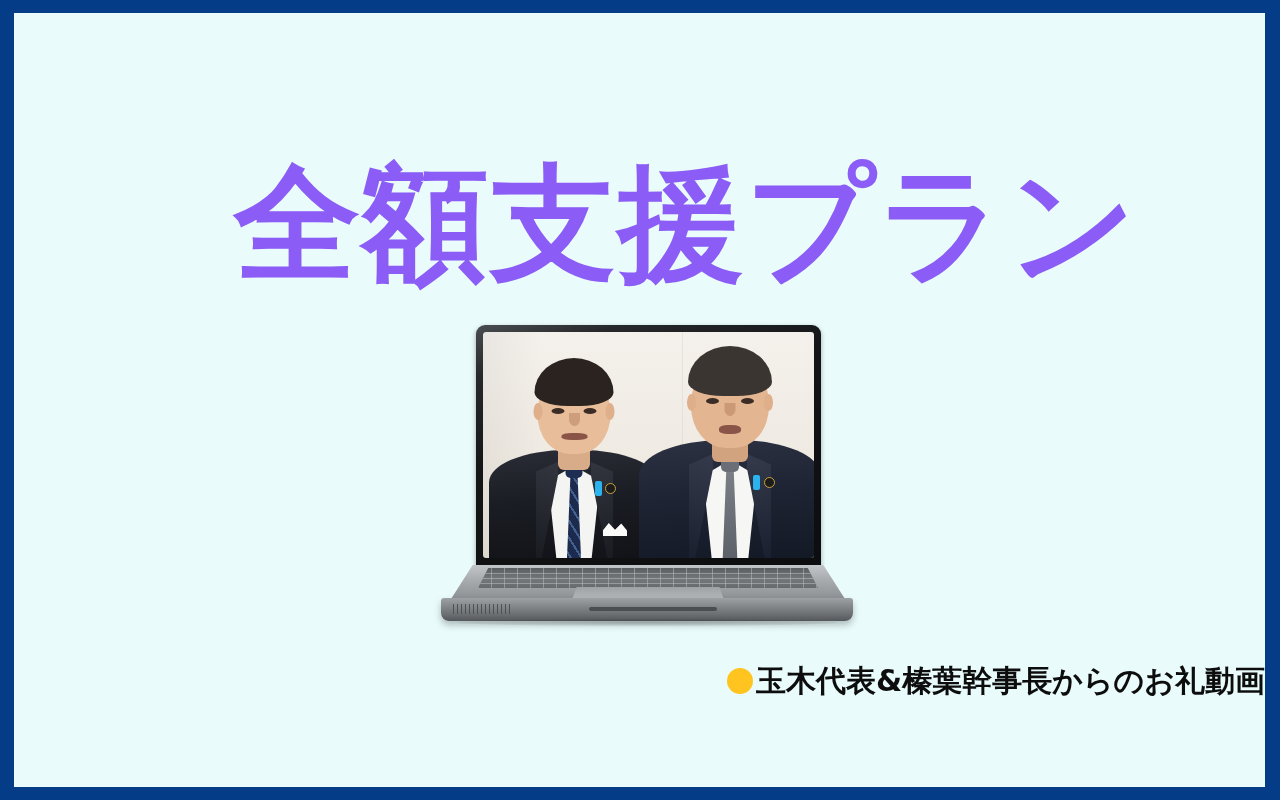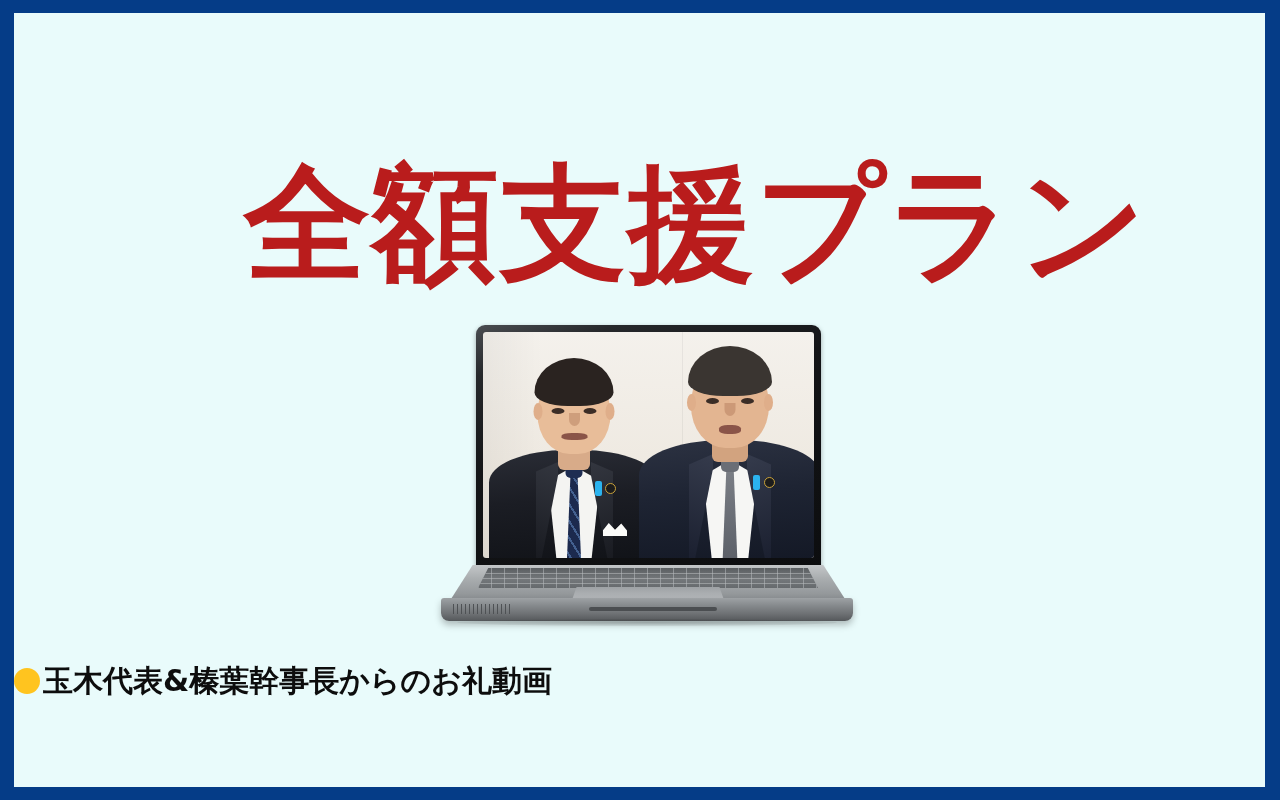--- a/index.html
+++ b/index.html
@@ -27,29 +27,29 @@
     border-top-width: 13px;
     border-left-width: 14px;
     border-right-width: 15px;
     border-bottom-width: 13px;
     overflow: hidden;
   }
 
   
   #headline {
     position: absolute;
-    left: 230px;
+    left: 220px;
     top: 148px;
     width: 852px;
     text-align: right;
     font-size: 126px;
     line-height: 1.0;
     font-weight: 700;
     letter-spacing: 2px;
-    color: #b91c1c;
+    color: #8b5cf6;
     white-space: nowrap;
     font-family: "DejaVu Sans", "Liberation Sans", sans-serif;
   }
 
   
   #laptop {
     position: absolute;
     left: 423px;
     top: 300px;
     width: 420px;
@@ -290,21 +290,21 @@
     border-radius: 50%;
     background: radial-gradient(ellipse at center, rgba(0,0,0,0.18), rgba(0,0,0,0));
   }
 
   
   #caption {
     position: absolute;
     left: 0;
     right: 0;
     top: 648px;
-    text-align: left;
+    text-align: right;
     font-size: 30px;
     font-weight: 700;
     color: #0d0d0d;
     letter-spacing: 0px;
     white-space: nowrap;
     font-family: "DejaVu Sans", "Liberation Sans", sans-serif;
   }
   #caption .bullet {
     display: inline-block;
     width: 26px;

